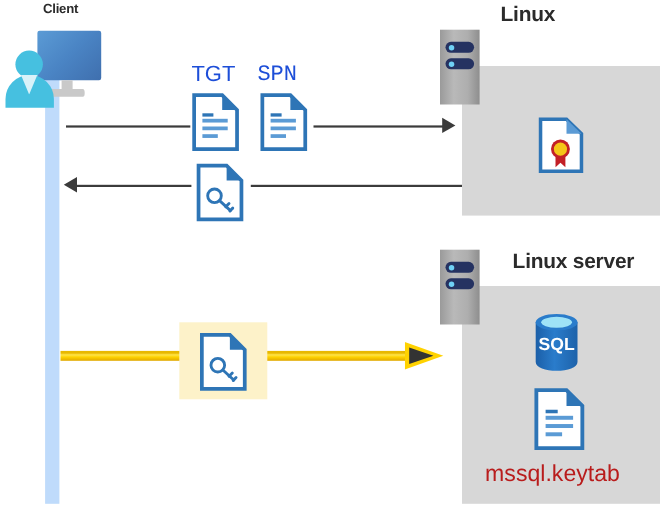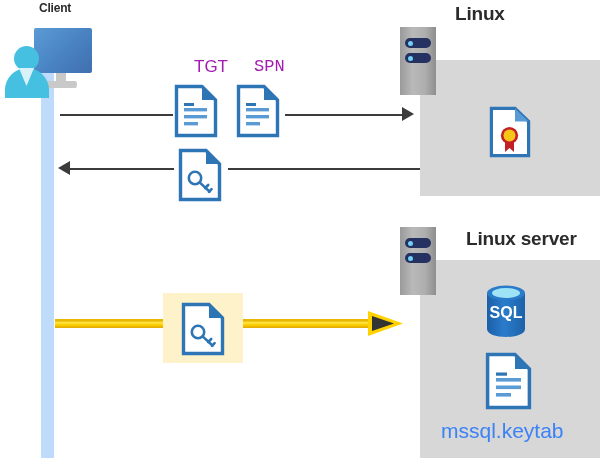--- a/index.html
+++ b/index.html
@@ -165,30 +165,29 @@
   
   .doc { display: block; }
   #doc-tgt  { left: 174px; top: 84px; }
   #doc-spn  { left: 236px; top: 84px; }
   #doc-key1 { left: 178px; top: 148px; }
   #doc-key2 { left: 181px; top: 302px; }
   #doc-cert { left: 489px; top: 106px; }
   #doc-keytab { left: 485px; top: 352px; }
 
   .lbl {
-    font-size: 17px;
-    color: #a21caf;
-    margin-left: 20px;
+    font-size: 20px;
+    color: #1d4ed8;
   }
   #lbl-tgt { left: 174px; top: 57px; }
   #lbl-spn { left: 234px; top: 57px; font-family: Liberation Mono, monospace; }
   #lbl-keytab {
     left: 441px; top: 419px;
     font-size: 21px;
-    color: #3b82f6;
+    color: #b91c1c;
   }
 
   
   #sql-icon { left: 480px; top: 284px; }
 </style>
 </head>
 <body>
 
 <div id="canvas">
 

